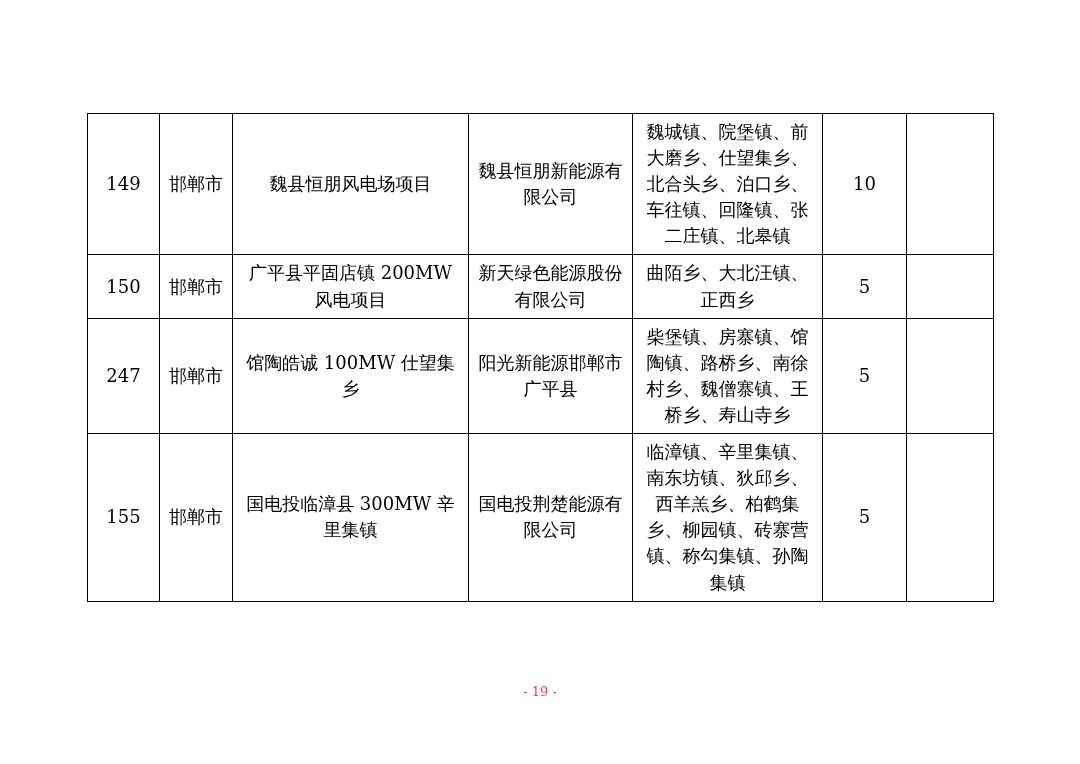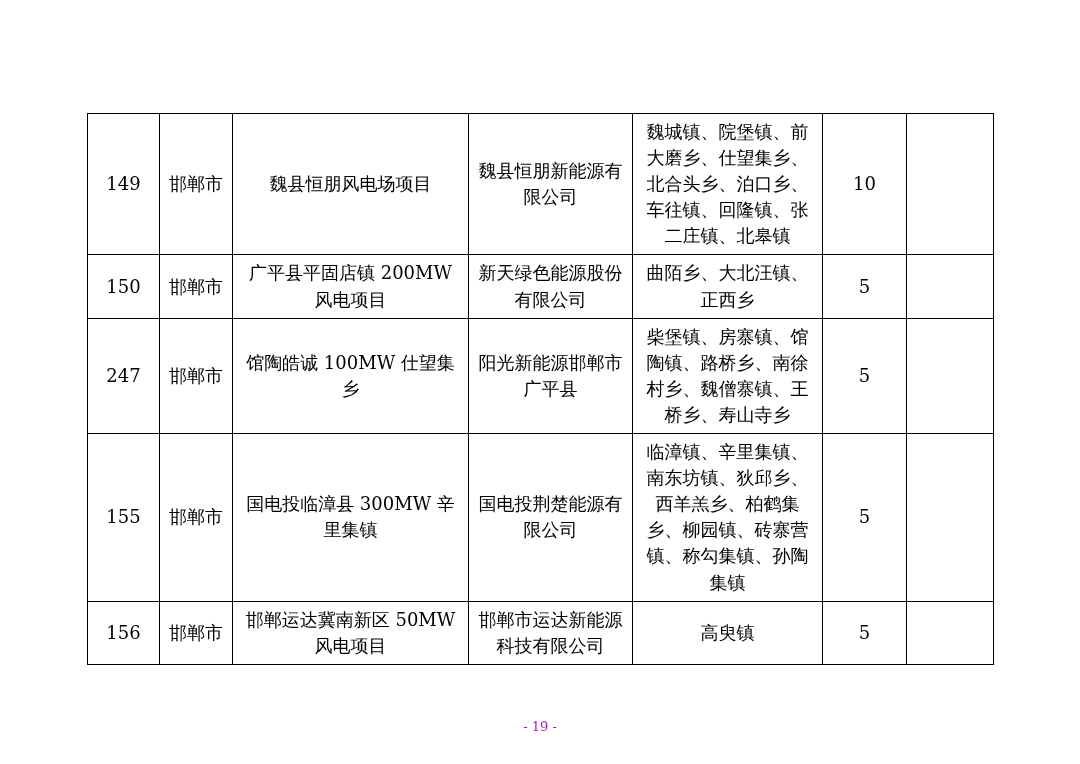--- a/index.html
+++ b/index.html
@@ -55,26 +55,26 @@
   }
   td.towns {
     text-align: center;
   }
   td.blank {
     text-align: center;
   }
   .pagenum {
     position: absolute;
     left: 0;
-    top: 719px;
+    top: 684px;
     width: 1080px;
     text-align: center;
     font-size: 13px;
     font-family: "DejaVu Serif", "Liberation Serif", serif;
-    color: #a21caf;
+    color: #ef4444;
   }
 </style>
 </head>
 <body>
 
 <div class="page">
 
   <div class="table-wrap">
     <table class="doc-table">
       <colgroup>
@@ -116,28 +116,19 @@
         </tr>
         <tr>
           <td class="idx">155</td>
           <td class="city">邯郸市</td>
           <td class="project">国电投临漳县 300MW 辛里集镇</td>
           <td class="company">国电投荆楚能源有限公司</td>
           <td class="towns">临漳镇、辛里集镇、南东坊镇、狄邱乡、西羊羔乡、柏鹤集乡、柳园镇、砖寨营镇、称勾集镇、孙陶集镇</td>
           <td class="cap">5</td>
           <td class="blank"></td>
         </tr>
-        <tr>
-          <td class="idx">156</td>
-          <td class="city">邯郸市</td>
-          <td class="project">邯郸运达冀南新区 50MW 风电项目</td>
-          <td class="company">邯郸市运达新能源科技有限公司</td>
-          <td class="towns">高臾镇</td>
-          <td class="cap">5</td>
-          <td class="blank"></td>
-        </tr>
       </tbody>
     </table>
   </div>
 
   <div class="pagenum">- 19 -</div>
 
 </div>
 
 </body></html>

